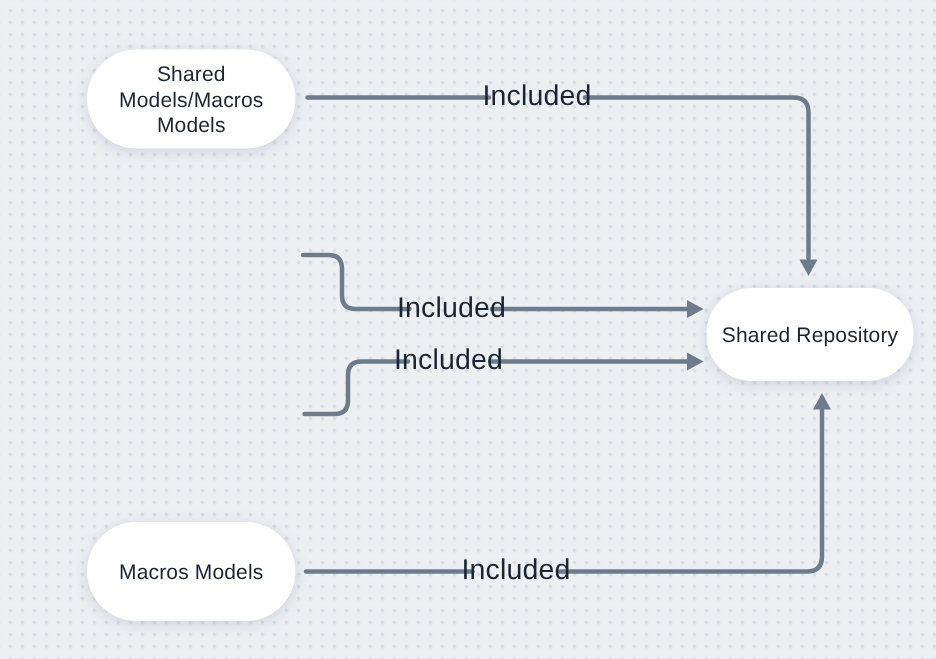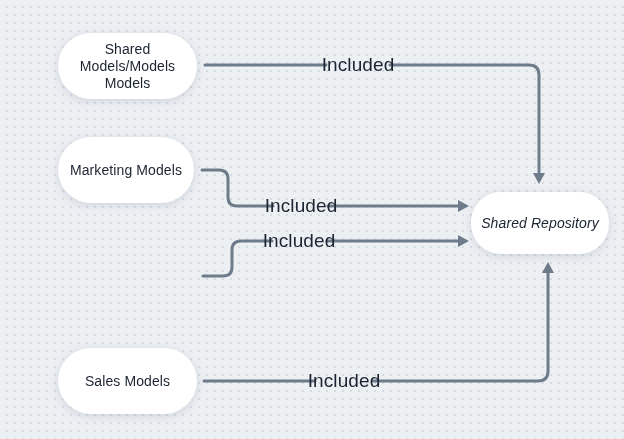--- a/index.html
+++ b/index.html
@@ -42,21 +42,21 @@
     line-height: 17px;
     color: var(--text);
     box-shadow: 0 2px 10px rgba(100, 115, 140, 0.22);
     letter-spacing: 0.1px;
     white-space: nowrap;
   }
   .node-shared-models   { left: 58px;  top: 33px;  width: 139px; height: 66px; }
   .node-marketing       { left: 58px;  top: 137px; width: 136px; height: 66px; }
   .node-finance         { left: 58px;  top: 242px; width: 140px; height: 67px; }
   .node-sales           { left: 58px;  top: 348px; width: 139px; height: 66px; }
-  .node-repository      { left: 471px; top: 192px; width: 138px; height: 62px; border-radius: 30px; font-style: italic; }
+  .node-repository      { left: 471px; top: 192px; width: 138px; height: 62px; border-radius: 30px; }
   .edge-label {
     position: absolute;
     transform: translate(-50%, -50%);
     font-size: 19px;
     line-height: 14px;
     color: var(--text);
     white-space: nowrap;
     letter-spacing: 0.1px;
   }
   .edge-label-1 { left: 358px; top: 65px;  }
@@ -83,31 +83,28 @@
     <path d="M327 241 H458"></path>
     <polygon points="469,241 458,235 458,247"></polygon>
 
     <path d="M204 381 H315"></path>
     <path d="M373 381 H538 Q548 381 548 371 V273"></path>
     <polygon points="548,262 542,273 554,273"></polygon>
   </svg>
 
   <div class="node node-shared-models">
     <span>Shared</span>
-    <span>Models/Models</span>
+    <span>Models/Macros</span>
     <span>Models</span>
   </div>
 
-  <div class="node node-marketing">
-    <span>Marketing Models</span>
-  </div>
 
 
   <div class="node node-sales">
-    <span>Sales Models</span>
+    <span>Macros Models</span>
   </div>
 
   <div class="node node-repository">
     <span>Shared Repository</span>
   </div>
 
   <div class="edge-label edge-label-1">Included</div>
   <div class="edge-label edge-label-2">Included</div>
   <div class="edge-label edge-label-3">Included</div>
   <div class="edge-label edge-label-4">Included</div>

